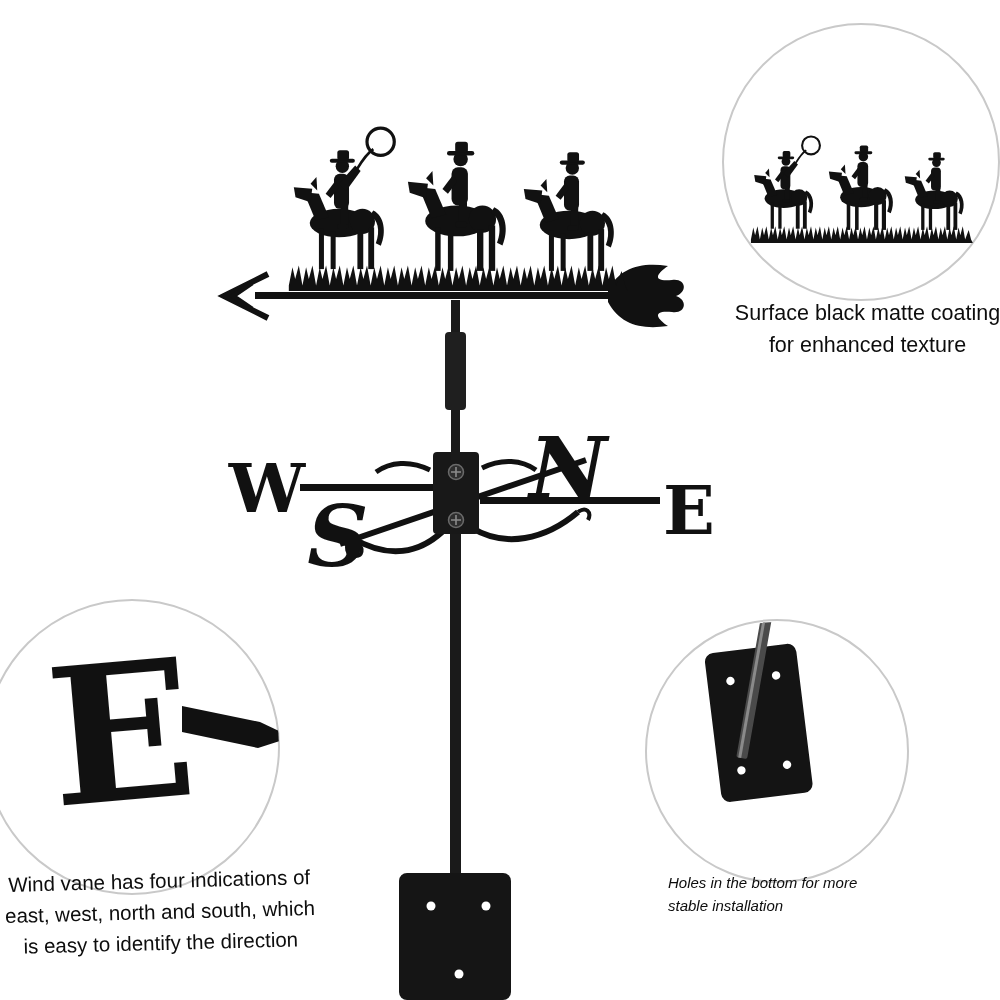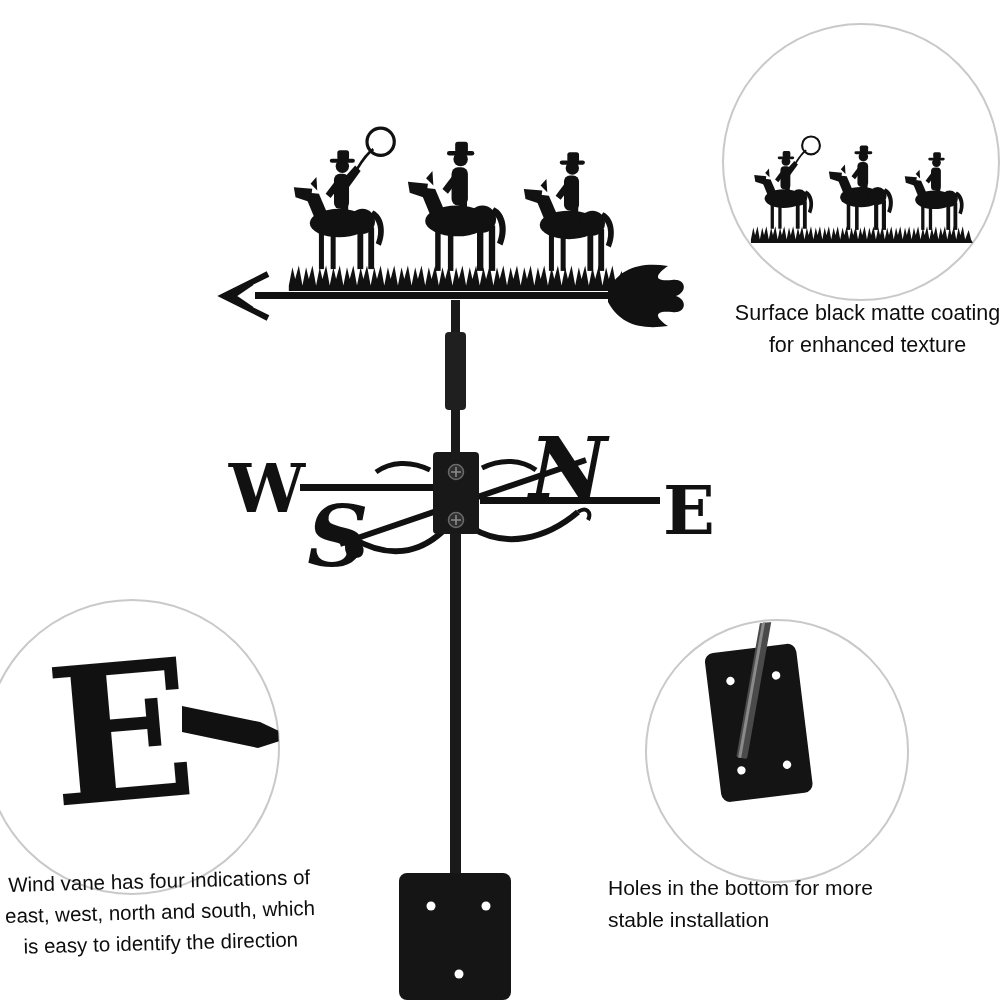--- a/index.html
+++ b/index.html
@@ -161,14 +161,14 @@
   </g>
 </svg>
 
 <div class="note center" style="left:695px;top:297px;width:345px;font-size:21.5px;">Surface black matte coating
 for enhanced texture</div>
 
 <div class="note center" style="left:-10px;top:866px;width:340px;font-size:20.5px;transform:rotate(-1.5deg);">Wind vane has four indications of
 east, west, north and south, which
 is easy to identify the direction</div>
 
-<div class="note" style="left:608px;top:872px;width:330px;font-size:21px;">Holes in the bottom for more
+<div class="note" style="left:668px;top:872px;width:330px;font-size:15px;font-style:italic;">Holes in the bottom for more
  stable installation</div>
 
 </body></html>

